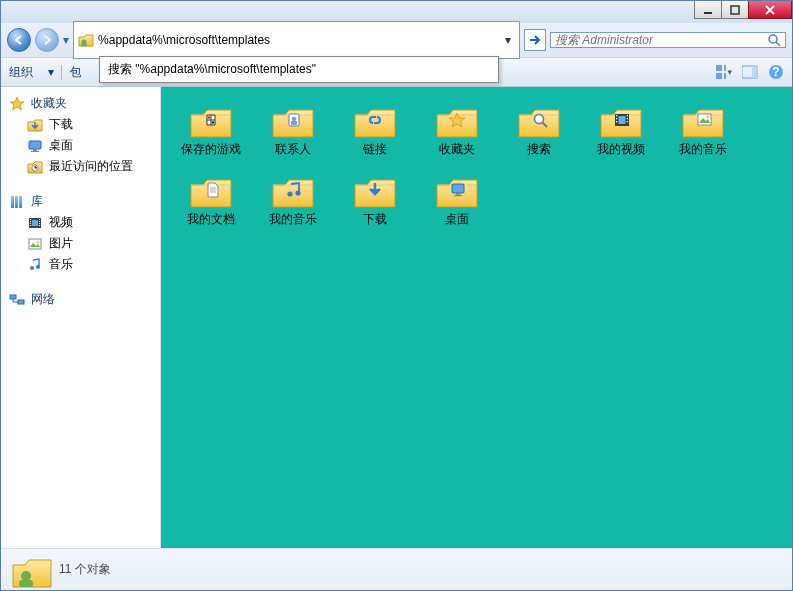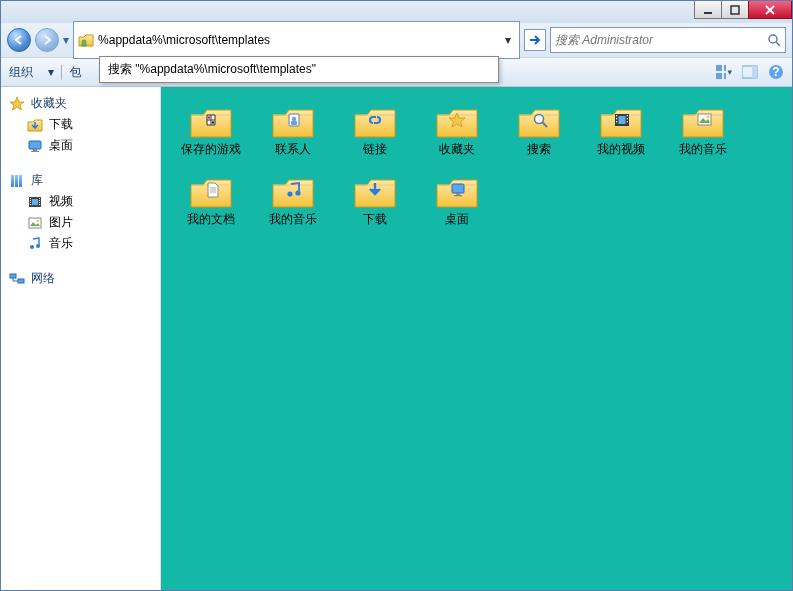--- a/index.html
+++ b/index.html
@@ -17,21 +17,21 @@
   
   .navrow { height: 34px; background: linear-gradient(#eaf1fa,#dde8f5); display: flex; align-items: center; padding: 0 6px; gap: 4px; position: relative; }
   .navbtn { width: 24px; height: 24px; border-radius: 50%; background: radial-gradient(circle at 35% 30%, #bfe0ff, #4e8bd4 60%, #2b6aad); border:1px solid #2b6aad; display:flex; align-items:center; justify-content:center; color:#fff; cursor:pointer; }
   .navbtn.fwd { opacity:.55; }
   .addressbox { flex: 1; height: 38px; background: #fff; border: 1px solid #7a9ac0; display: flex; align-items: center; padding: 0 4px; position: relative; }
   .addr-icon { width:16px; height:16px; margin-right:4px; }
   .addr-input { flex:1; border:none; outline:none; font-size:12px; }
   .addr-drop { width:14px; text-align:center; color:#333; cursor:pointer; }
   .go-btn { width:22px; height:22px; border:1px solid #7a9ac0; background:#fff; display:flex; align-items:center; justify-content:center; cursor:pointer; }
   .go-btn svg{ display:block;}
-  .searchbox { width: 236px; height:26px; background:#fff; border:1px solid #7a9ac0; display:flex; align-items:center; padding:0 4px; }
+  .searchbox { width: 236px; height:16px; background:#fff; border:1px solid #7a9ac0; display:flex; align-items:center; padding:0 4px; }
   .searchbox input { flex:1; border:none; outline:none; color:#888; font-style:italic; }
   .searchbox .icon { width:14px; height:14px; color:#5a7ea8; }
 
   
   .suggest { position:absolute; top:55px; left:98px; width:400px; background:#fff; border:1px solid #888; box-shadow:2px 2px 4px rgba(0,0,0,.2); z-index:10; }
   .suggest-item { padding:4px 8px; cursor:pointer; }
 
   
   .toolbar { height: 30px; background: linear-gradient(#f4f8fc,#dbe7f4); border-top:1px solid #c8d6e8; border-bottom:1px solid #b9c9dd; display:flex; align-items:center; padding:0 8px; gap:8px; }
   .toolbar-left { display:flex; align-items:center; gap:4px; }
@@ -200,20 +200,28 @@
           <span>下载</span>
         </div>
         <div class="side-item">
           <span class="si-icon"><svg width="16" height="16">
                 <rect x="2" y="3" width="12" height="8" rx="1" fill="#5aa6ef" stroke="#2b6aad"></rect>
                 <rect x="6" y="11" width="4" height="2" fill="#888"></rect>
                 <rect x="4" y="13" width="8" height="1" fill="#888"></rect>
               </svg></span>
           <span>桌面</span>
         </div>
+        <div class="side-item">
+          <span class="si-icon"><svg width="16" height="16">
+                <path d="M1 5 L6 5 L8 3 L15 3 L15 14 L1 14 Z" class="folder-body" stroke="#c79a1e"></path>
+                <circle cx="8" cy="9" r="3.2" fill="#fff" stroke="#888"></circle>
+                <path d="M8 7 L8 9 L10 9" stroke="#333" stroke-width="1"></path>
+              </svg></span>
+          <span>最近访问的位置</span>
+        </div>
       </div>
 
       <div class="side-group">
         <div class="side-head">
           <span class="si-icon"><svg width="16" height="16">
                 <rect x="2" y="2" width="3" height="12" fill="url(#lib)"></rect>
                 <rect x="6" y="2" width="3" height="12" fill="url(#lib)"></rect>
                 <rect x="10" y="2" width="3" height="12" fill="url(#lib)"></rect>
               </svg></span>
           <span>库</span>
@@ -395,14 +403,24 @@
                 <rect x="23" y="22" width="4" height="2" fill="#888"></rect>
                 <rect x="21" y="24" width="8" height="1.3" fill="#888"></rect>
               </svg>
             </div>
             <div class="label">桌面</div>
           </div>
         </div>
     </div>
   </div>
 
+  <div class="status">
+    <span class="big-icon">
+      <svg width="42" height="36">
+          <path d="M2 12 L14 12 L18 7 L40 7 L40 34 L2 34 Z" class="folder-body" stroke="#c79a1e"></path>
+          <circle cx="15" cy="23" r="5" fill="#6fae4c"></circle>
+          <rect x="8" y="27" width="14" height="7" rx="3" fill="#6fae4c"></rect>
+        </svg>
+    </span>
+    <span class="stat-text">11 个对象</span>
+  </div>
 
 </div>
 
 </body></html>

